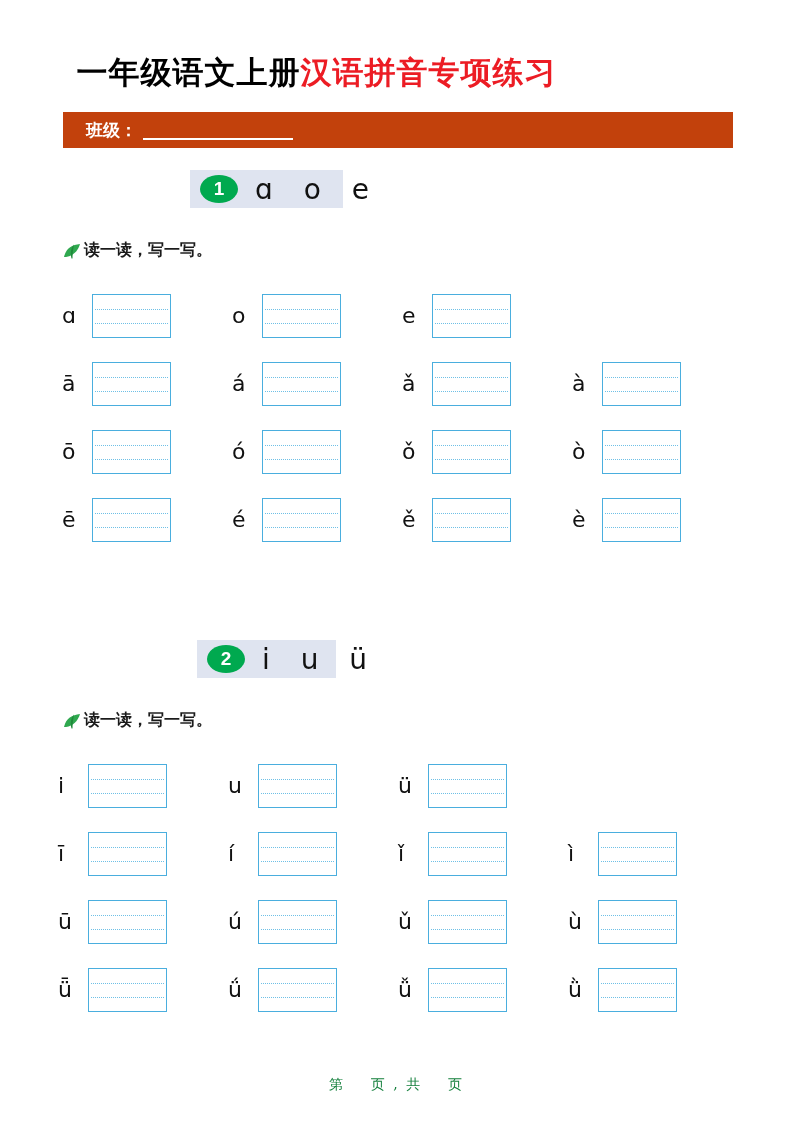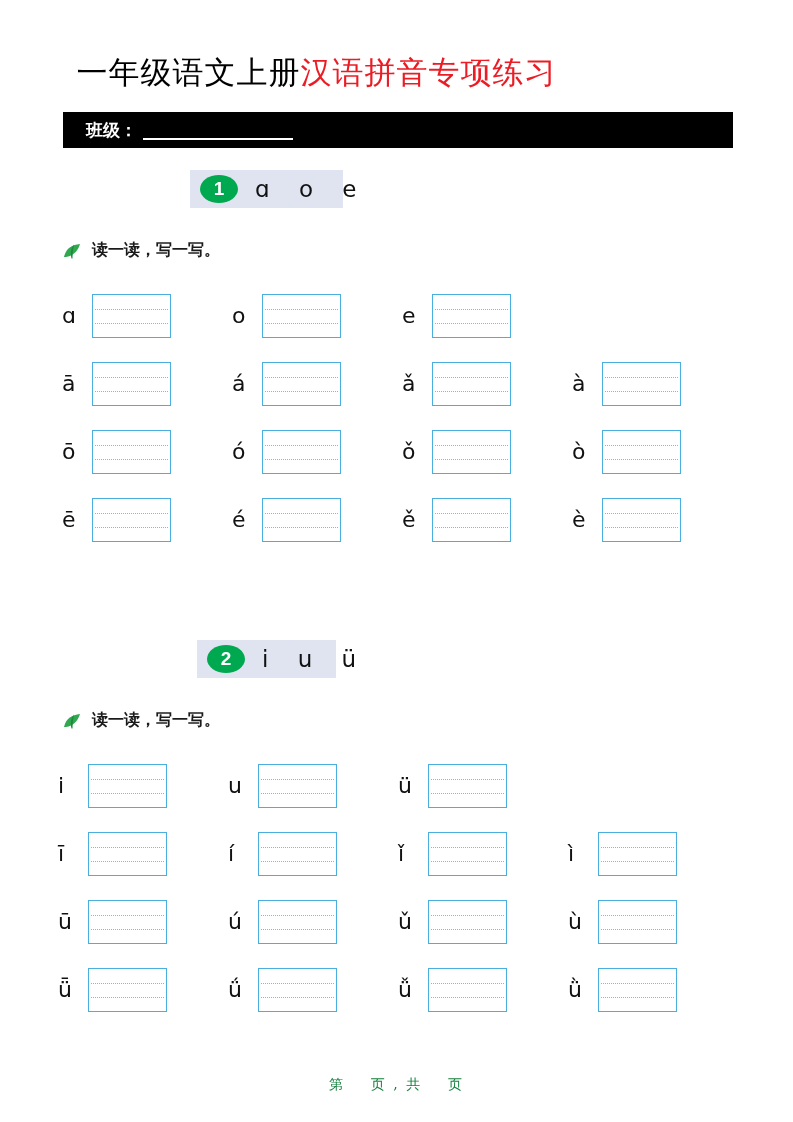--- a/index.html
+++ b/index.html
@@ -18,35 +18,35 @@
 
   
   .page-title {
     position: absolute;
     top: 52px;
     left: 0;
     width: 633px;
     text-align: center;
     font-family: "DejaVu Serif", "Liberation Serif", serif;
     font-size: 31px;
-    font-weight: normal;
+    font-weight: bold;
     letter-spacing: 1px;
     white-space: nowrap;
   }
   .title-black { color: #000000; }
   .title-red   { color: #ec1c24; }
 
   
   .info-bar {
     position: absolute;
     top: 112px;
     left: 63px;
     width: 670px;
     height: 36px;
-    background: #000000;
+    background: #c2410c;
   }
   .info-field {
     position: absolute;
     top: 0;
     height: 36px;
     display: flex;
     align-items: center;
     color: #ffffff;
     font-family: "DejaVu Serif", "Liberation Serif", serif;
     font-size: 17px;
@@ -85,39 +85,38 @@
     font-weight: bold;
     display: flex;
     align-items: center;
     justify-content: center;
     margin-left: 10px;
     flex: none;
     font-family: "Liberation Sans", sans-serif;
   }
   .band-letters {
     margin-left: 17px;
-    font-size: 23px;
+    font-size: 28px;
     letter-spacing: 11px;
     color: #111111;
     font-family: "DejaVu Sans", sans-serif;
     white-space: nowrap;
   }
 
   
   .instruction {
     position: absolute;
     left: 62px;
     display: flex;
     align-items: center;
     font-family: "DejaVu Serif", "Liberation Serif", serif;
     font-size: 16px;
     font-weight: bold;
     color: #1a1a1a;
     white-space: nowrap;
-    gap: 8px;
   }
   .instr-1 { top: 240px; }
   .instr-2 { top: 710px; }
   .leaf-icon {
     width: 20px;
     height: 18px;
     margin-right: 2px;
     flex: none;
     display: block;
   }

